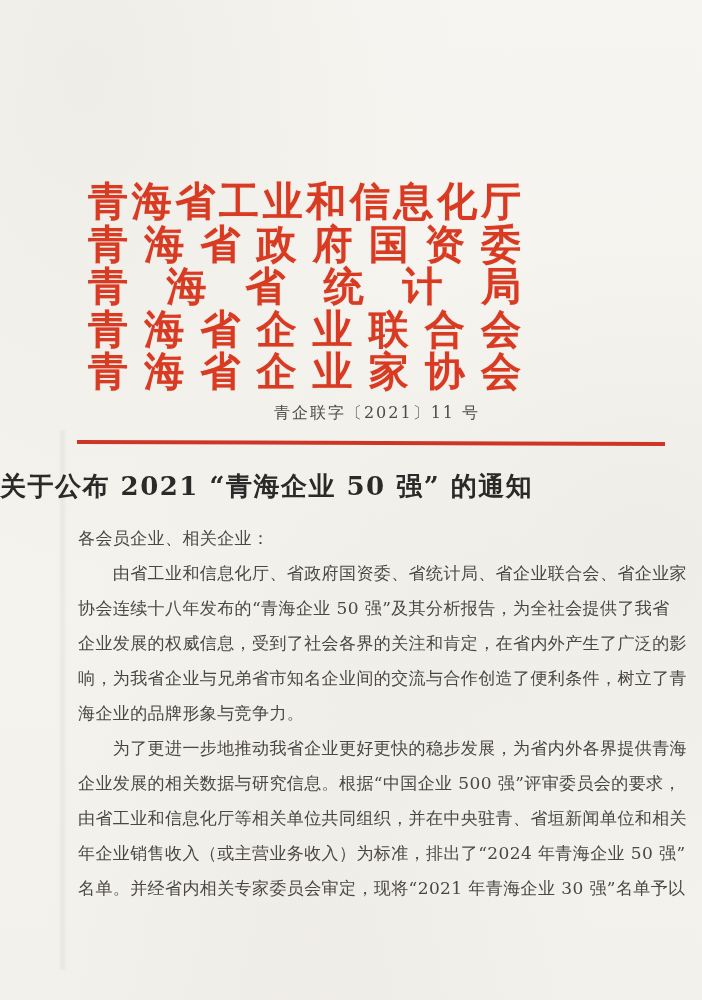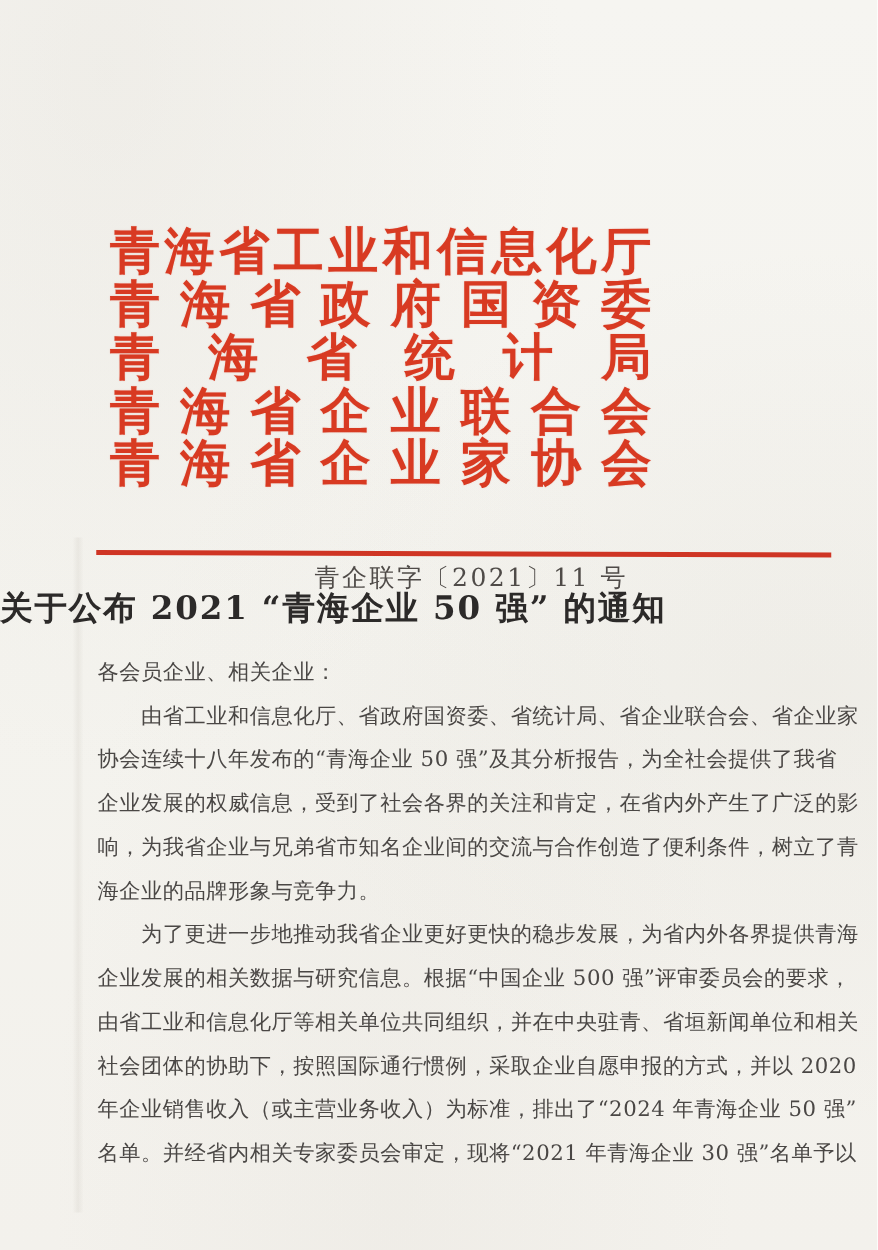--- a/index.html
+++ b/index.html
@@ -49,24 +49,23 @@
     font-weight: bold;
     letter-spacing: 1px;
     color: var(--accent, #d83a22);
     text-shadow: 0 0 1px rgba(216,58,34,0.4);
   }
   .ref-number {
     position: absolute;
     left: 0; right: 0; top: 403px;
     text-align: center;
     text-indent: 52px;
-    font-size: 20px;
+    font-size: 16px;
     letter-spacing: 2px;
     color: #4f4b48;
-    margin-top: 46px;
   }
   .divider {
     position: absolute;
     left: 77px; top: 441px;
     width: 588px; height: 4px;
     background: var(--divider, #cf3524);
     transform: rotate(0.2deg);
   }
   .doc-title {
     position: absolute;
@@ -166,19 +165,18 @@
         <div class="body-line">　　由省工业和信息化厅、省政府国资委、省统计局、省企业联合会、省企业家</div>
         <div class="body-line">协会连续十八年发布的“青海企业 50 强”及其分析报告，为全社会提供了我省</div>
         <div class="body-line">企业发展的权威信息，受到了社会各界的关注和肯定，在省内外产生了广泛的影</div>
         <div class="body-line">响，为我省企业与兄弟省市知名企业间的交流与合作创造了便利条件，树立了青</div>
         <div class="body-line">海企业的品牌形象与竞争力。</div>
       </div>
       <div class="paragraph">
         <div class="body-line">　　为了更进一步地推动我省企业更好更快的稳步发展，为省内外各界提供青海</div>
         <div class="body-line">企业发展的相关数据与研究信息。根据“中国企业 500 强”评审委员会的要求，</div>
         <div class="body-line">由省工业和信息化厅等相关单位共同组织，并在中央驻青、省垣新闻单位和相关</div>
-        <div class="body-line">社会团体的协助下，按照国际通行惯例，采取企业自愿申报的方式，并以 2020</div>
         <div class="body-line">年企业销售收入（或主营业务收入）为标准，排出了“2024 年青海企业 50 强”</div>
         <div class="body-line">名单。并经省内相关专家委员会审定，现将“2021 年青海企业 30 强”名单予以</div>
       </div>
     </div>
 
 </div>
 
 </body></html>

